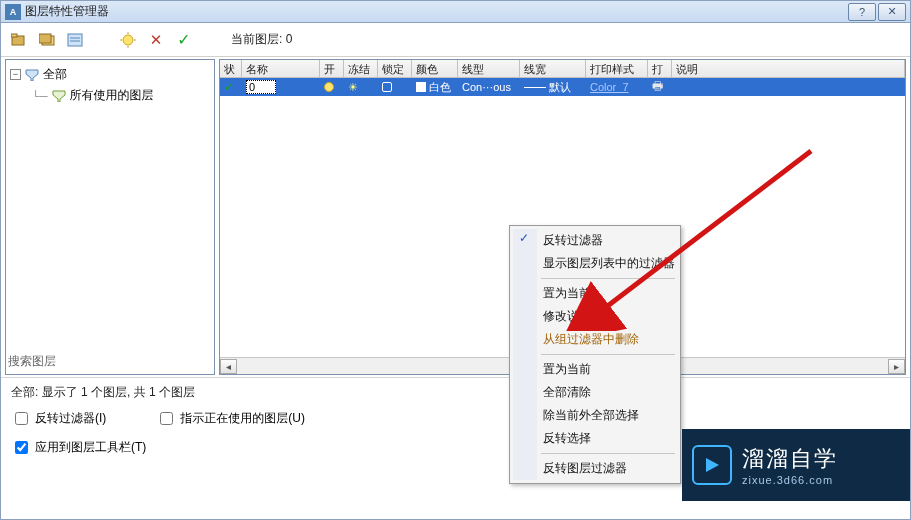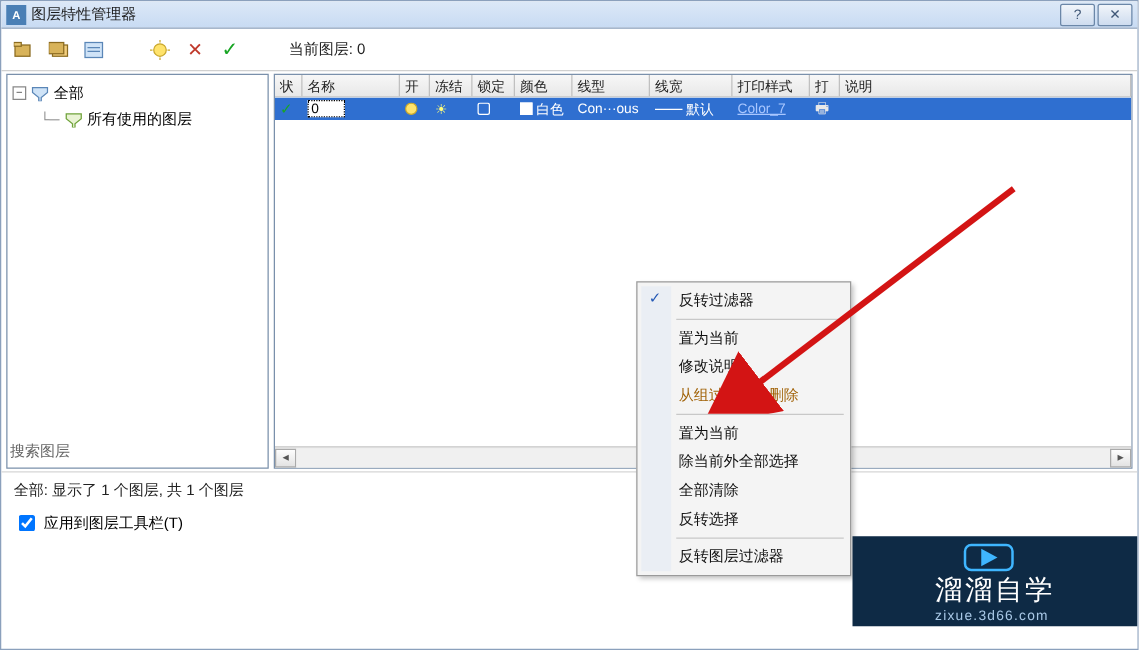--- a/index.html
+++ b/index.html
@@ -42,21 +42,21 @@
   .ctx .gutter { position:absolute; left:3px; top:3px; bottom:3px; width:24px; background:#eaeef4; }
   .ctx-item { position:relative; padding:3px 8px 3px 30px; color:#111; cursor:default; white-space:nowrap; }
   .ctx-item.disabled { color:#a16207; }
   .ctx-item.checked::before { content:"✓"; position:absolute; left:6px; top:2px; color:#2257b5; font-size:12px; }
   .ctx-sep { height:1px; background:#c8c8c8; margin:3px 2px 3px 28px; }
 
   
   .arrow-anno { position:absolute; left:560px; top:140px; z-index:25; pointer-events:none; }
 
   
-  .wm { position:absolute; right:0; bottom:18px; width:228px; height:72px; background:#0e2a45; color:#fff; display:flex; align-items:center; padding:6px 10px; z-index:30;flex-direction:column; }
+  .wm { position:absolute; right:0; bottom:18px; width:228px; height:72px; background:#0e2a45; color:#fff; display:flex; align-items:center; padding:6px 10px; z-index:30; }
   .wm .play { width:40px; height:40px; border:2px solid #3fb6ff; border-radius:6px; display:flex; align-items:center; justify-content:center; margin-right:10px; }
   .wm .txt { display:flex; flex-direction:column; }
   .wm .big { font-size:22px; letter-spacing:2px; }
   .wm .small { font-size:11px; color:#a9c8e6; letter-spacing:1px; }
 
   
   .bulb { width:10px; height:10px; border-radius:50%; background:#ffe36b; border:1px solid #c9a72c; }
   .sun  { color:#fffd7c; font-size:11px; }
   .lock { width:10px; height:10px; border:1px solid #fff; border-radius:2px; position:relative; }
   .swatch { width:10px; height:10px; border:1px solid #fff; background:#fff; }
@@ -197,43 +197,54 @@
       <div class="hscroll">
         <div class="arrow">◂</div>
         <div class="track"></div>
         <div class="arrow">▸</div>
       </div>
     </div>
   </div>
 
   <div class="status">全部: 显示了 1 个图层, 共 1 个图层</div>
 
+  <div class="opts">
+    <label class="chk">
+      <input type="checkbox" style="">
+      <span>反转过滤器(I)</span>
+    </label>
+    <label class="chk">
+      <input type="checkbox" style="">
+      <span>指示正在使用的图层(U)</span>
+    </label>
+  </div>
 
   <div class="opts">
     <label class="chk">
       <input type="checkbox" checked="" style="">
       <span>应用到图层工具栏(T)</span>
     </label>
   </div>
 
   <div class="bottom-btns">
     <div class="btn">帮助</div>
   </div>
 
   <div class="ctx">
     <div class="gutter"></div>
     <div class="ctx-item checked">反转过滤器</div>
+    <div class="ctx-item">显示图层列表中的过滤器</div>
     <div class="ctx-sep"></div>
     <div class="ctx-item">置为当前</div>
     <div class="ctx-item">修改说明</div>
     <div class="ctx-item disabled">从组过滤器中删除</div>
     <div class="ctx-sep"></div>
     <div class="ctx-item">置为当前</div>
+    <div class="ctx-item">全部清除</div>
     <div class="ctx-item">除当前外全部选择</div>
-    <div class="ctx-item">全部清除</div>
     <div class="ctx-item">反转选择</div>
     <div class="ctx-sep"></div>
     <div class="ctx-item">反转图层过滤器</div>
 
   </div>
 
   <svg class="arrow-anno" width="260" height="190">
     <defs>
       <marker id="ah" markerWidth="12" markerHeight="12" refX="2" refY="6" orient="auto">
         <path d="M0,0 L12,6 L0,12 Z" fill="#d31414"></path>

